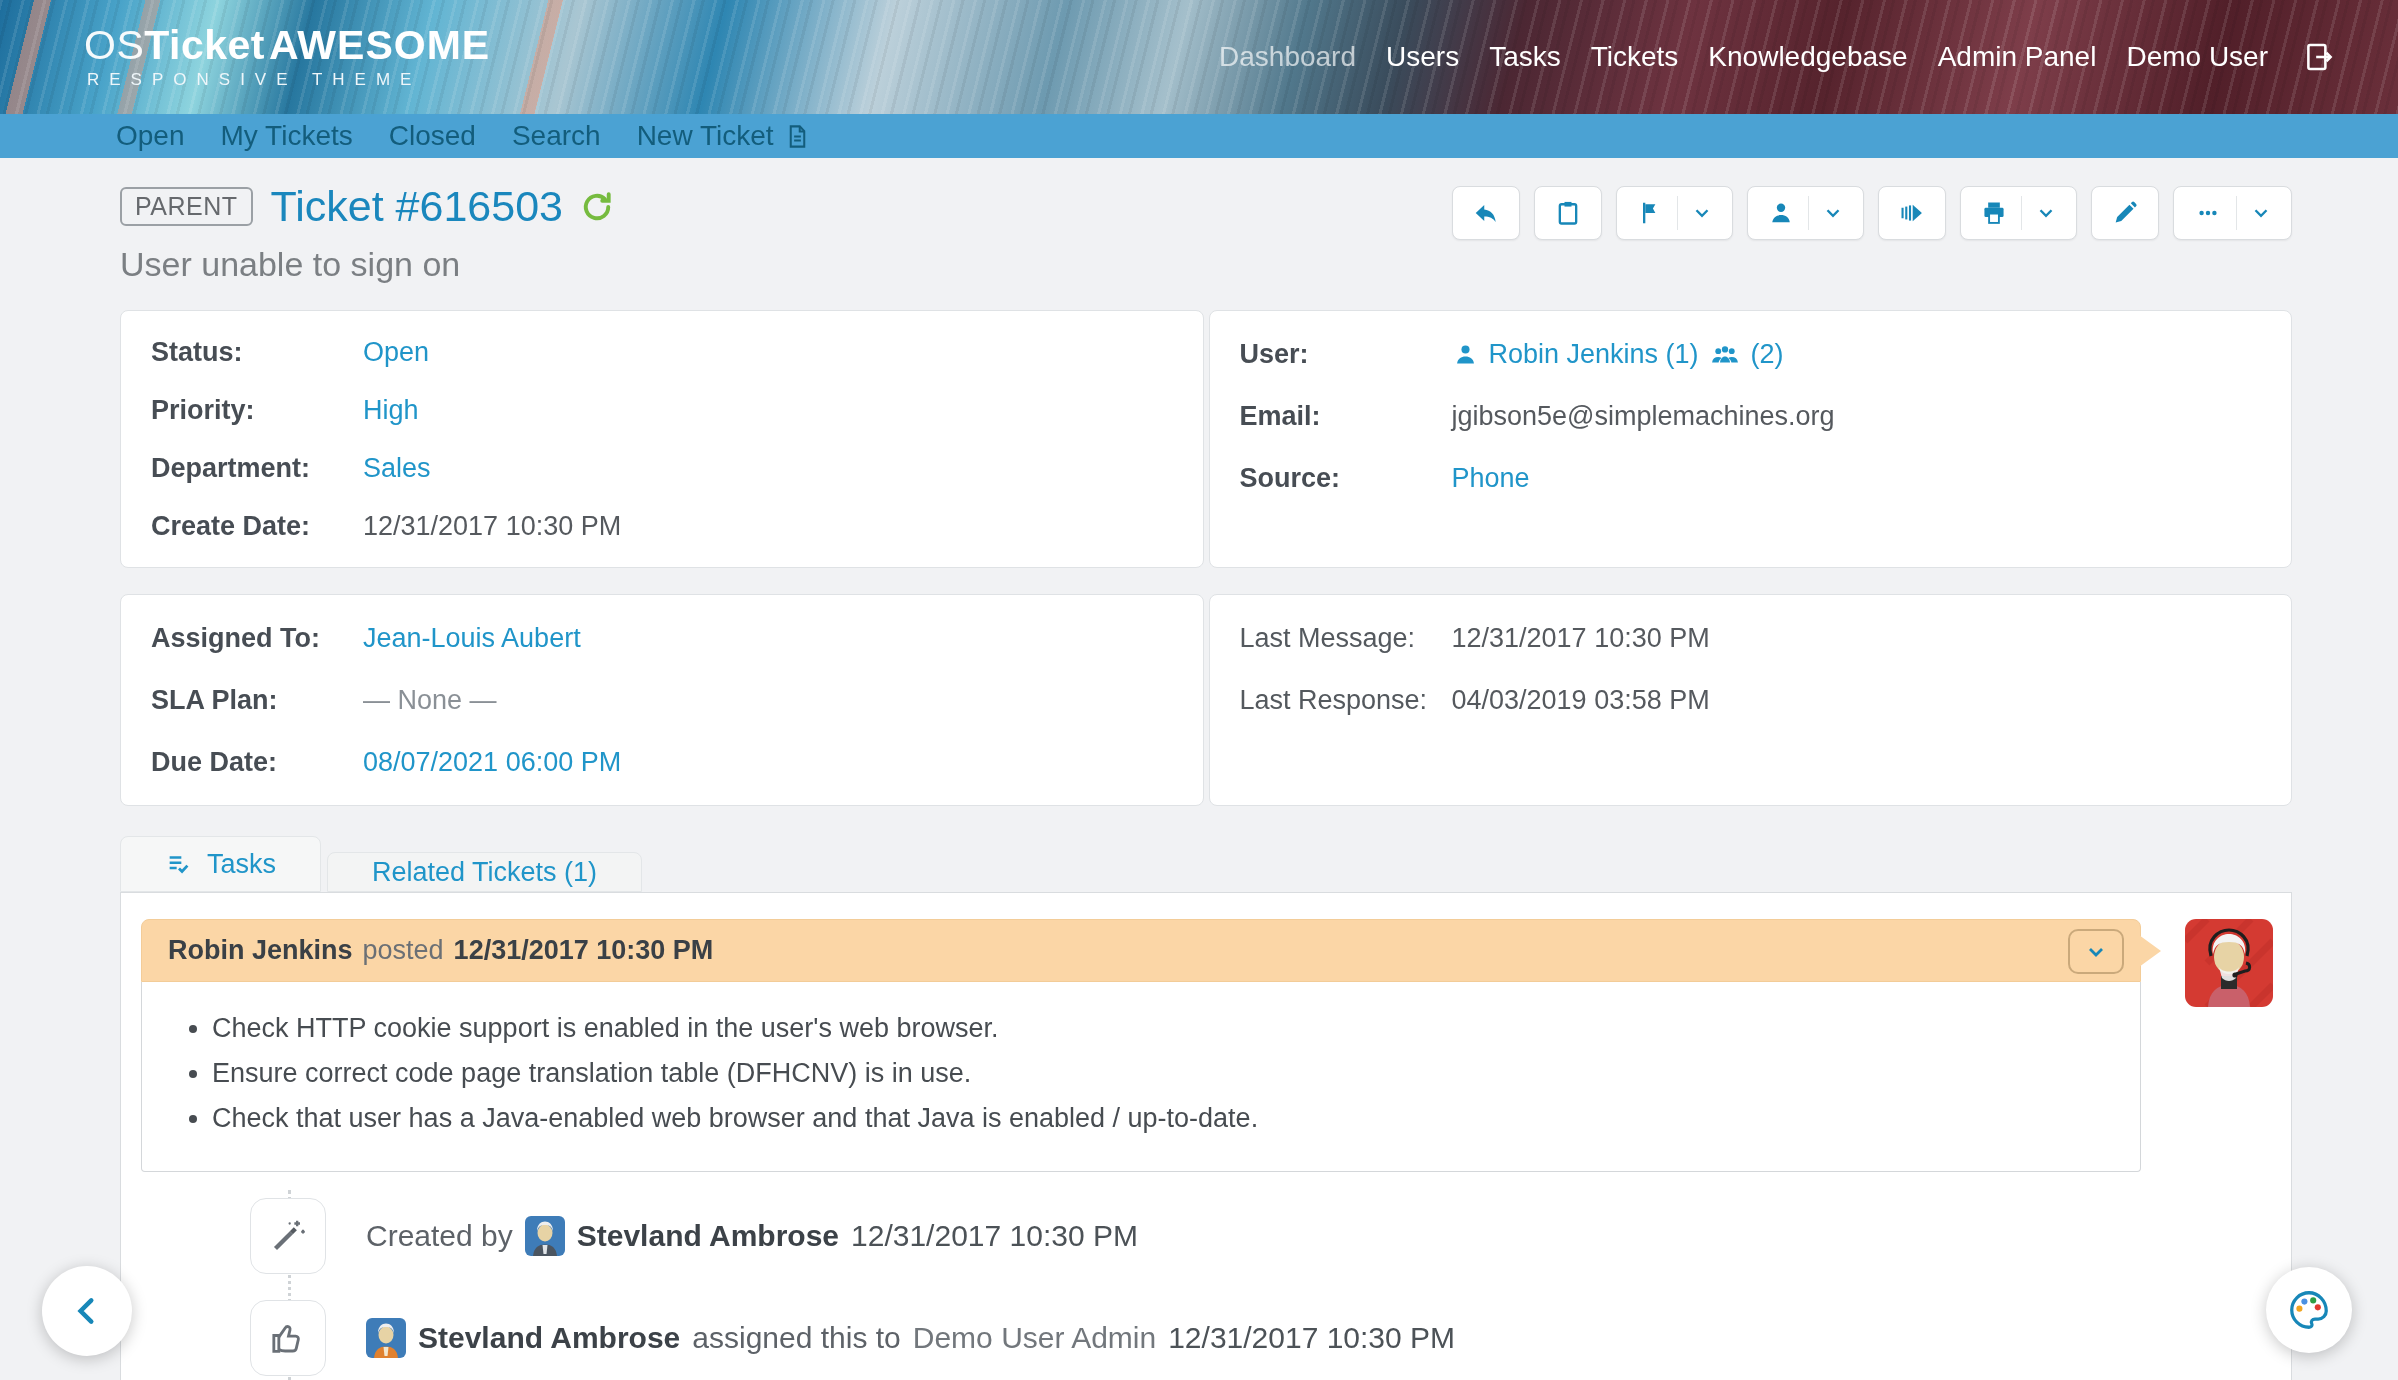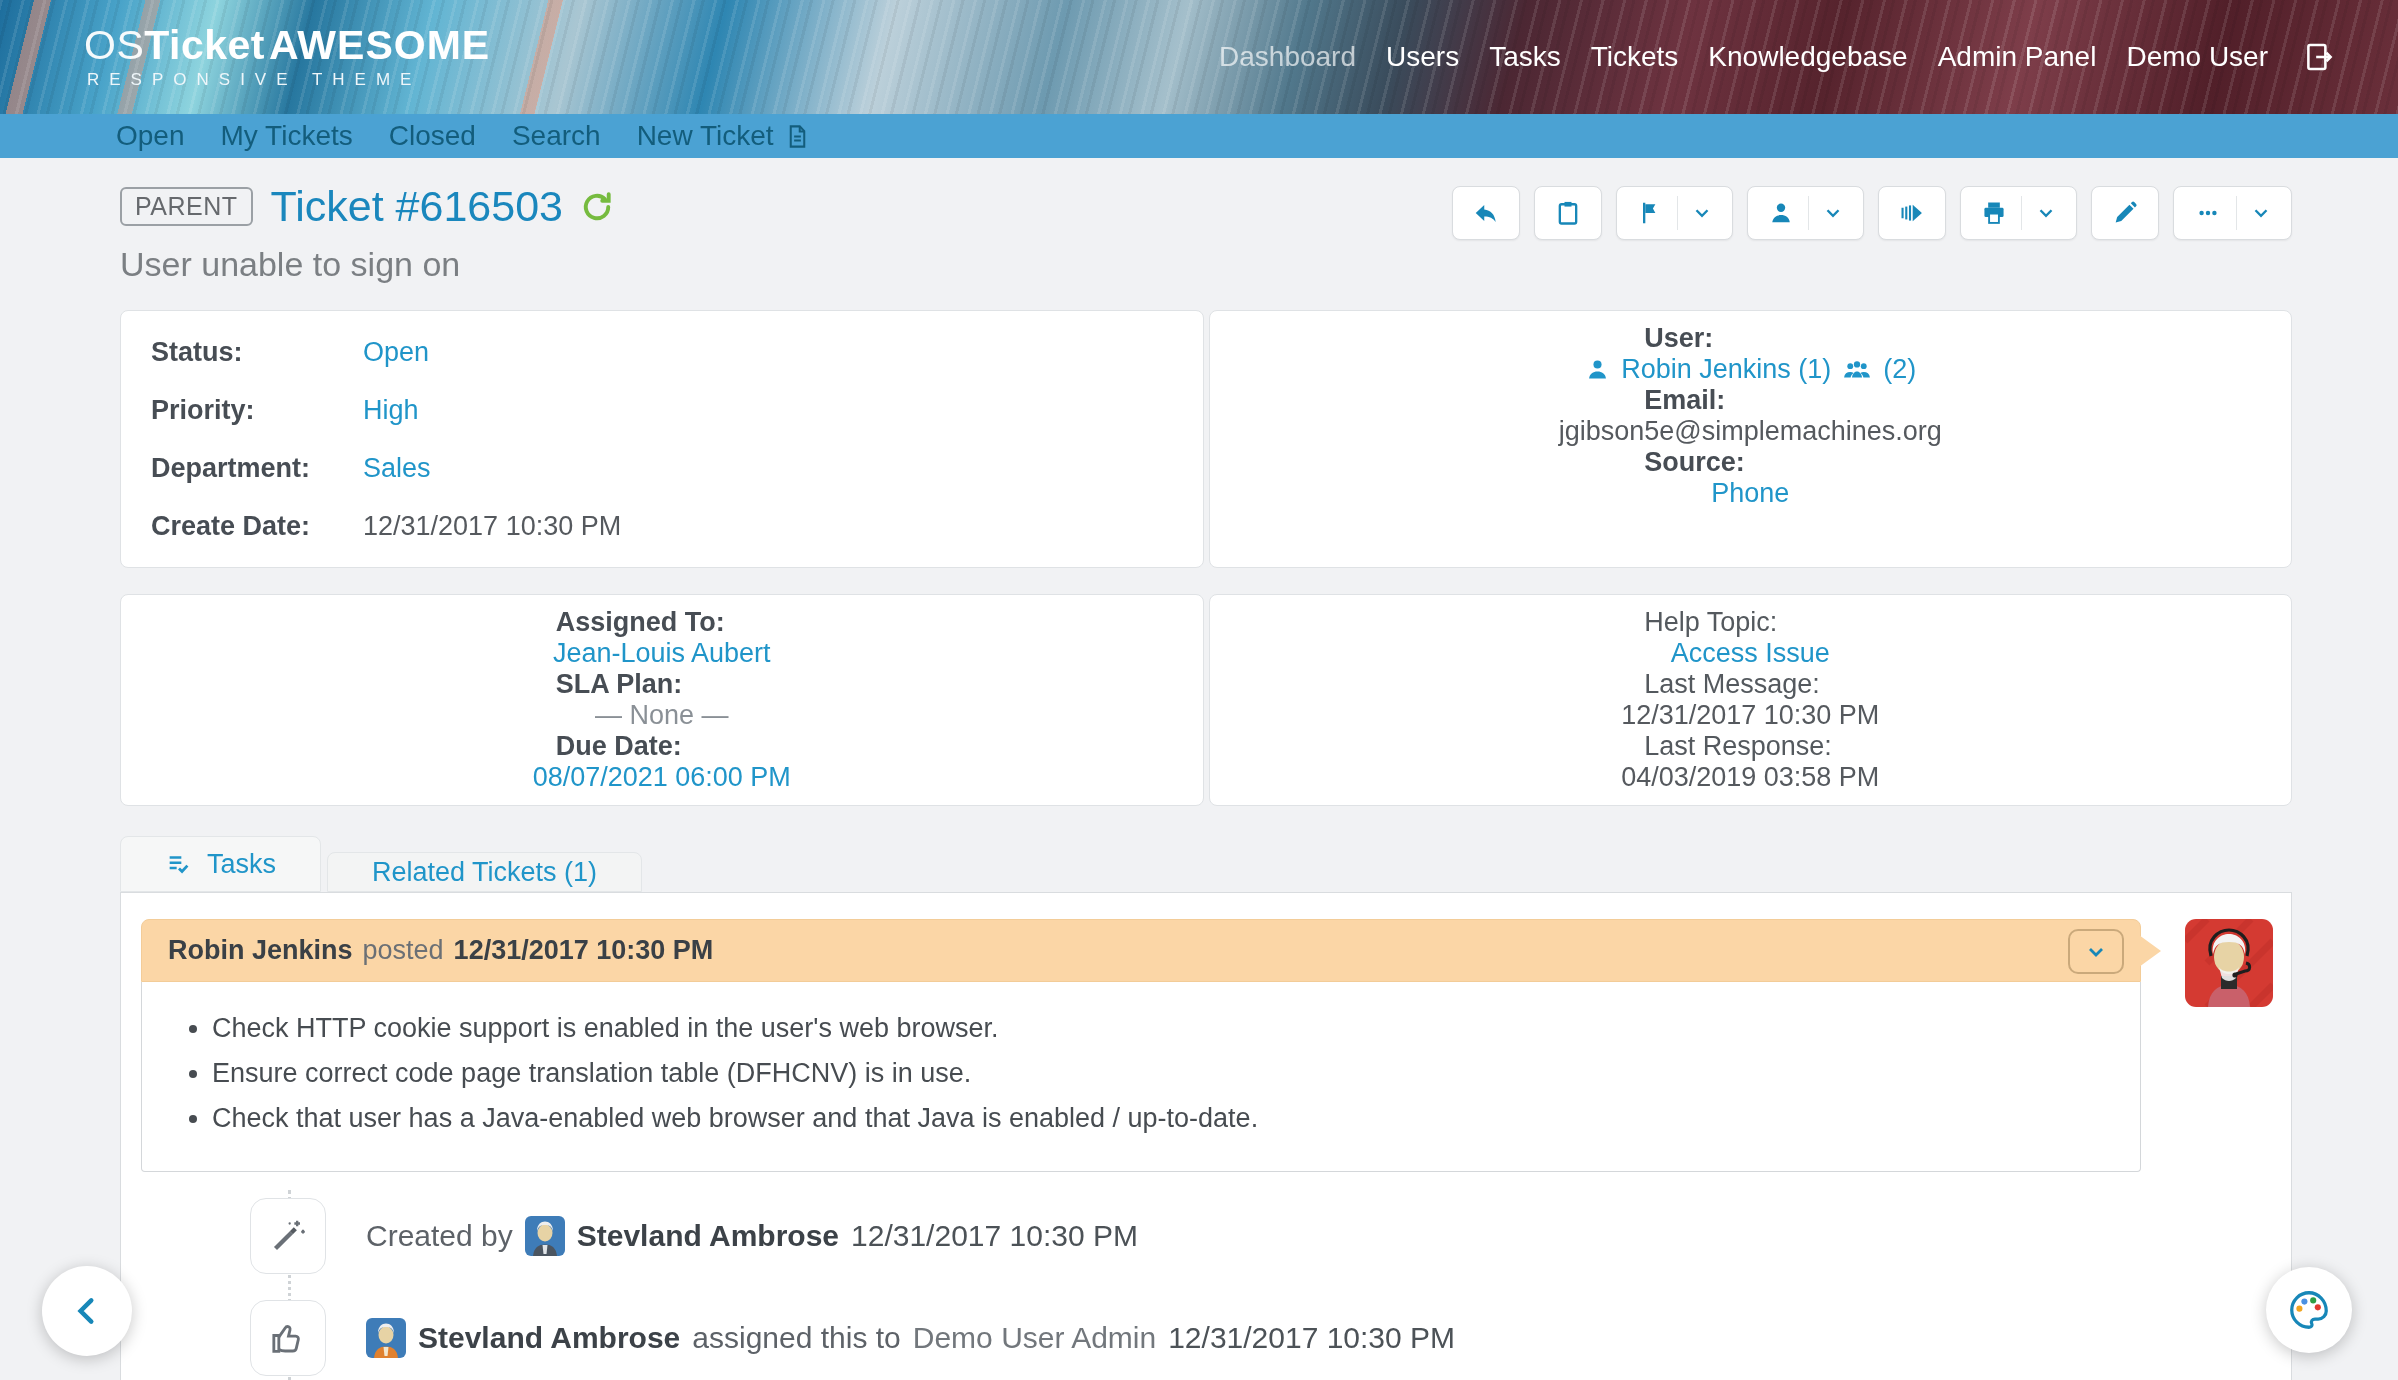--- a/index.html
+++ b/index.html
@@ -41,21 +41,21 @@
   .subject { font-size: 34px; color: #7b7f83; margin-top: 14px; }
 
   .toolbar { display: flex; gap: 14px; margin-top: 4px; }
   .tbtn { height: 54px; background: #fff; border: 1px solid #d9dcdf; border-radius: 8px; display: flex; align-items: center; padding: 0 19px; cursor: pointer; box-shadow: 0 1px 2px rgba(0,0,0,0.06); }
   .tbtn .sep { width: 1px; height: 34px; background: #e3e6e8; margin: 0 13px; }
 
   
   .cards-row { display: flex; gap: 5px; margin-top: 26px; align-items: stretch; }
   .card { flex: 1; background: #fff; border: 1px solid #dfe2e5; border-radius: 8px; padding: 12px 30px; }
   .frow { display: flex; align-items: center; height: 58px; }
-  .card.r3 .frow { height: 62px; flex-direction: column; }
+  .card.r3 .frow { height: 62px; }
   .flabel { width: 212px; font-weight: 700; color: #474d54; font-size: 27px; flex: none; }
   .flabel.lite { font-weight: 400; color: #54595e; }
   .fvalue { font-size: 27px; color: #55595e; display: flex; align-items: center; gap: 10px; }
   .fvalue a, .fvalue.link { color: #2095c9; text-decoration: none; cursor: pointer; }
   .fvalue.muted { color: #8a9096; }
 
   
   .tabs { display: flex; gap: 6px; margin-top: 30px; align-items: flex-end; position: relative; z-index: 2; }
   .tab { display: flex; align-items: center; gap: 14px; font-size: 27px; height: 56px; padding: 0 44px; border: 1px solid #e3e6e8; border-radius: 8px 8px 0 0; background: #f6f7f7; color: #2095c9; cursor: pointer; white-space: nowrap; }
   .tab.active { background: #fff; color: #565b60; border-top: 5px solid #f6a85a; height: 60px; border-bottom: 1px solid #fff; margin-bottom: -1px; }
@@ -328,26 +328,20 @@
         </div>
         <div class="frow">
           <span class="flabel">Due Date:</span>
           <span class="fvalue">
               <a>08/07/2021 06:00 PM</a>
             </span>
         </div>
       </div>
       <div class="card r3">
         <div class="frow">
-          <span class="flabel lite">Help Topic:</span>
-          <span class="fvalue">
-              <a>Access Issue</a>
-            </span>
-        </div>
-        <div class="frow">
           <span class="flabel lite">Last Message:</span>
           <span class="fvalue">12/31/2017 10:30 PM</span>
         </div>
         <div class="frow">
           <span class="flabel lite">Last Response:</span>
           <span class="fvalue">04/03/2019 03:58 PM</span>
         </div>
       </div>
     </section>
 

